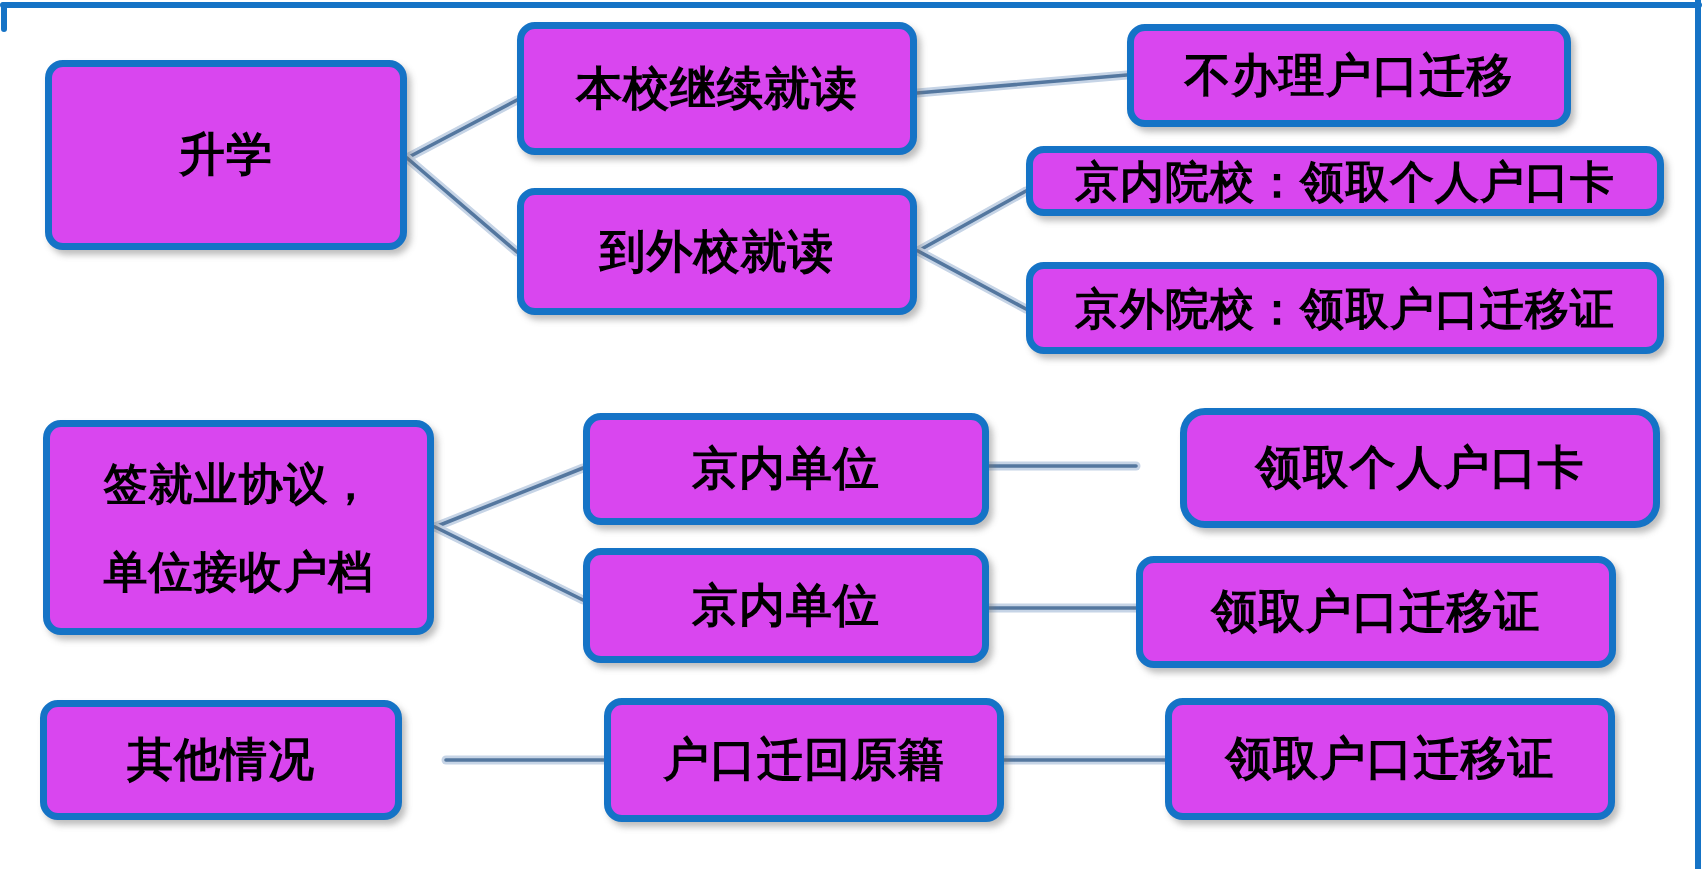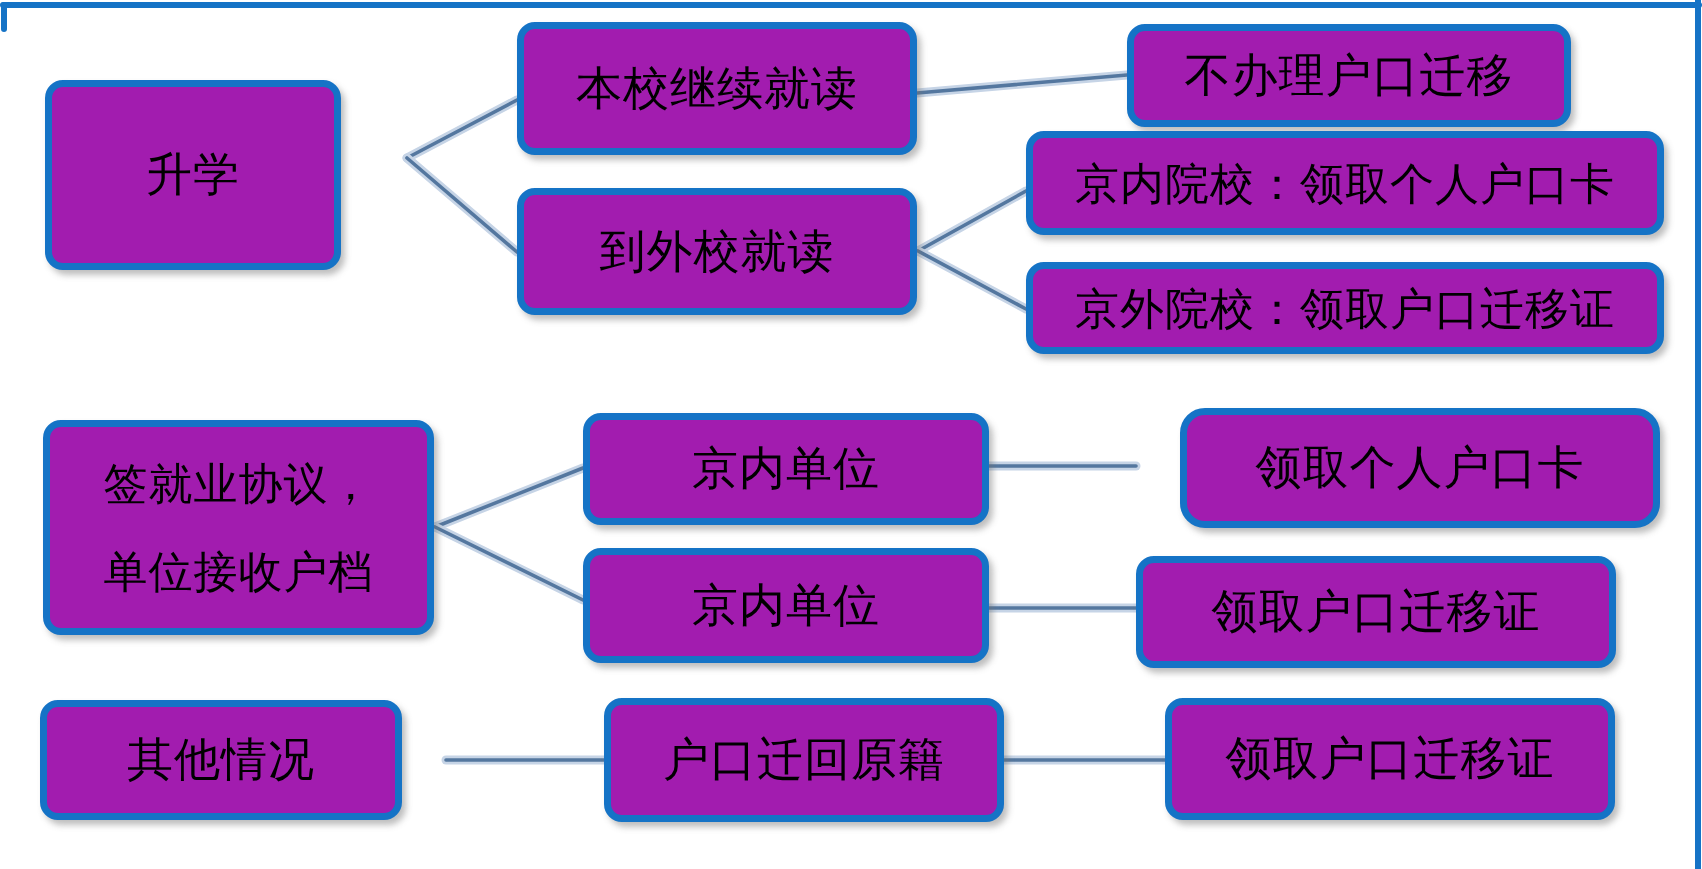--- a/index.html
+++ b/index.html
@@ -49,30 +49,30 @@
   }
   .edge-core {
     stroke: #54779f;
     stroke-width: 3.6;
     stroke-linecap: round;
   }
   .node {
     position: absolute;
     z-index: 2;
     box-sizing: border-box;
-    background: #a21caf;
+    background: #d946ef;
     border: 7px solid #1573c6;
     border-radius: 18px;
     box-shadow: 4px 5px 6px rgba(110,110,110,0.45);
     display: flex;
     align-items: center;
     justify-content: center;
     text-align: center;
     color: #000000;
-    font-weight: 400;
+    font-weight: 700;
     font-size: 46px;
     letter-spacing: 1px;
     line-height: 1.25;
     white-space: pre-line;
   }
   .node.two-line {
     line-height: 2.0;
     font-size: 44px;
   }
 </style>
@@ -125,29 +125,29 @@
     <g>
       <line class="edge-halo" x1="446" y1="760" x2="604" y2="760"></line>
       <line class="edge-core" x1="446" y1="760" x2="604" y2="760"></line>
     </g>
     <g>
       <line class="edge-halo" x1="1004" y1="760" x2="1165" y2="760"></line>
       <line class="edge-core" x1="1004" y1="760" x2="1165" y2="760"></line>
     </g>
   </svg>
 
-  <div class="node" style="left:45px; top:80px; width:296px; height:190px;">升学</div>
+  <div class="node" style="left:45px; top:60px; width:362px; height:190px;">升学</div>
 
   <div class="node" style="left:517px; top:22px; width:400px; height:133px;">本校继续就读</div>
 
   <div class="node" style="left:517px; top:188px; width:400px; height:127px;">到外校就读</div>
 
   <div class="node" style="left:1127px; top:24px; width:444px; height:103px;">不办理户口迁移</div>
 
-  <div class="node" style="left:1026px; top:131px; width:638px; height:104px; font-size:44px;">京内院校：领取个人户口卡</div>
+  <div class="node" style="left:1026px; top:146px; width:638px; height:70px; font-size:44px;">京内院校：领取个人户口卡</div>
 
   <div class="node two-line" style="left:43px; top:420px; width:391px; height:215px;">签就业协议，
 单位接收户档</div>
 
   <div class="node" style="left:1026px; top:262px; width:638px; height:92px; font-size:44px;">京外院校：领取户口迁移证</div>
 
   <div class="node" style="left:583px; top:413px; width:406px; height:112px;">京内单位</div>
 
   <div class="node" style="left:583px; top:548px; width:406px; height:115px;">京内单位</div>
 

